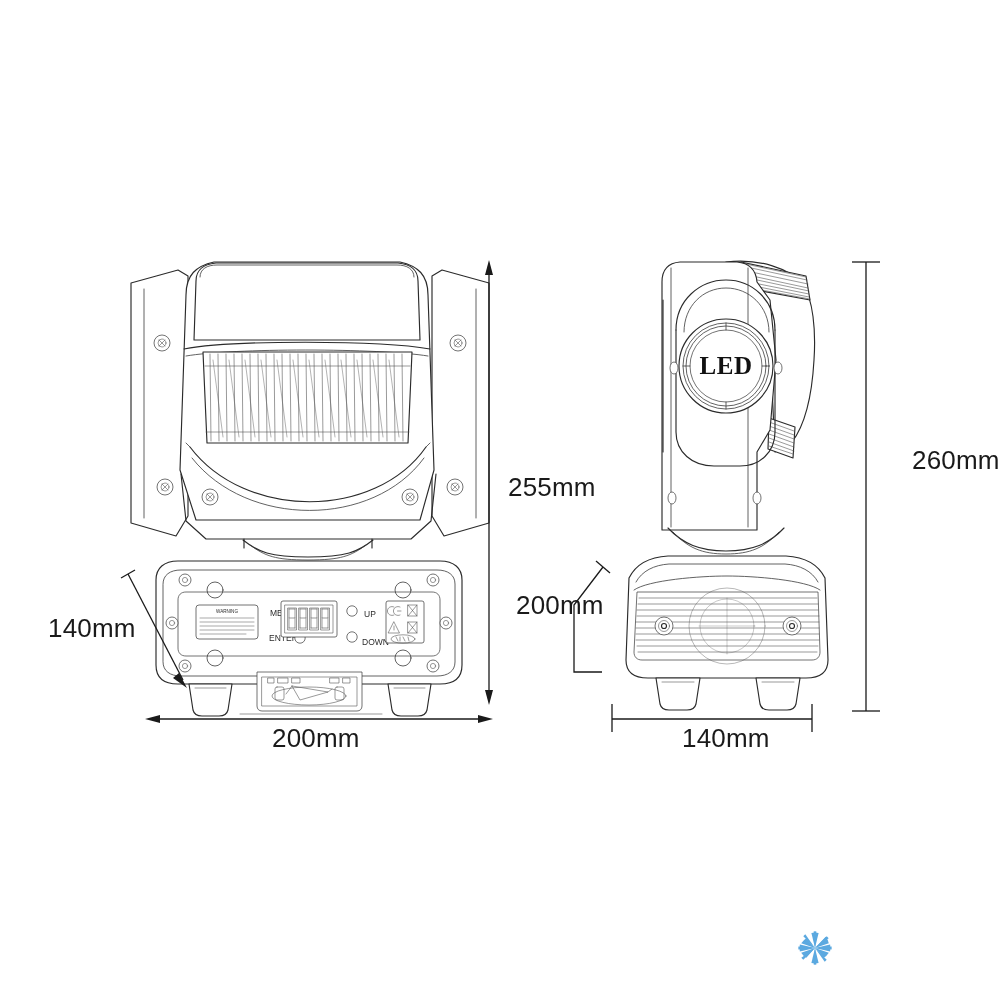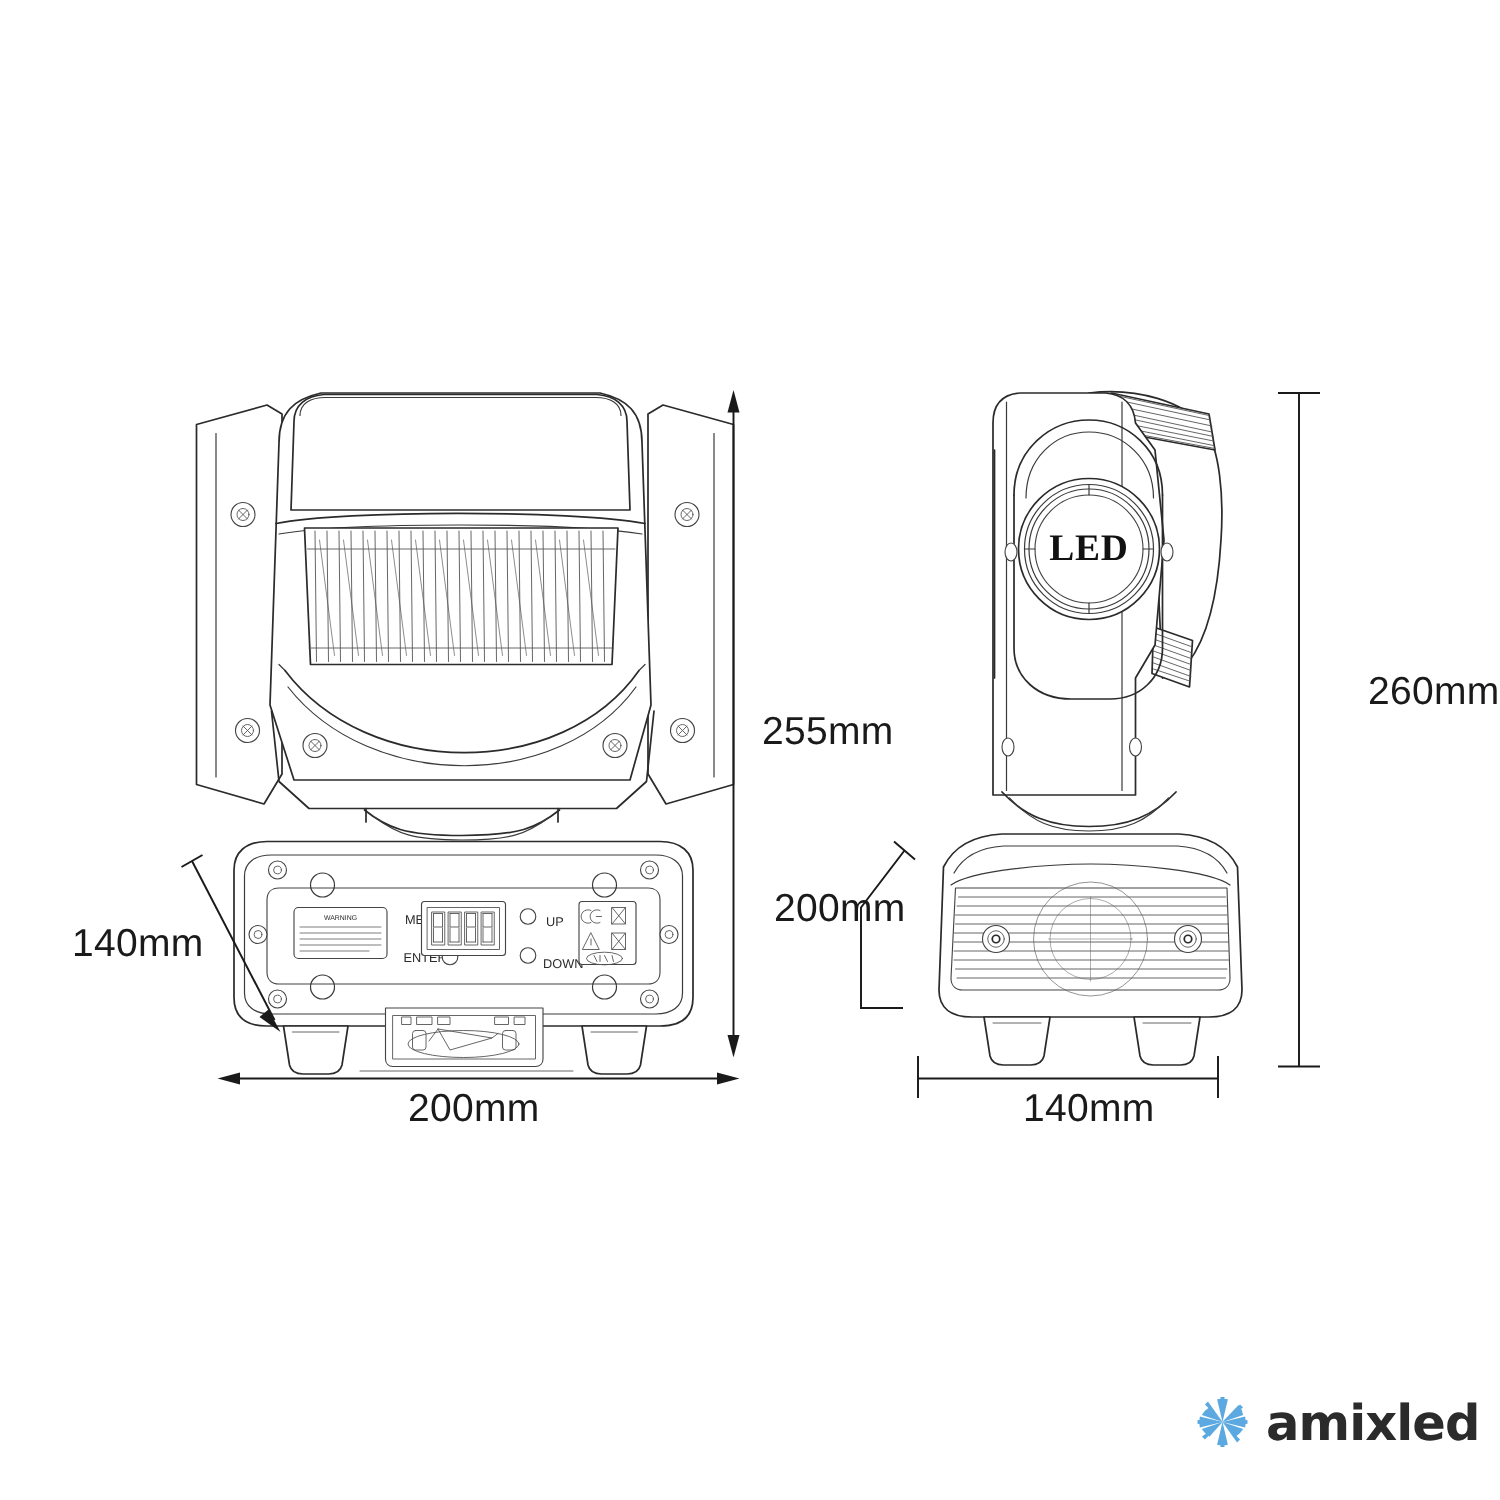--- a/index.html
+++ b/index.html
@@ -519,16 +519,15 @@
         <path d="M20 20 L16.4 4.9 A15.6 15.6 0 0 1 23.6 4.9 Z"></path>
         <path d="M20 20 L30.7 8.7 A15.6 15.6 0 0 1 33.8 15.3 Z"></path>
         <path d="M20 20 L35.1 16.4 A15.6 15.6 0 0 1 35.1 23.6 Z"></path>
         <path d="M20 20 L33.8 24.7 A15.6 15.6 0 0 1 28.7 29.8 Z"></path>
         <path d="M20 20 L23.6 35.1 A15.6 15.6 0 0 1 16.4 35.1 Z"></path>
         <path d="M20 20 L11.3 29.8 A15.6 15.6 0 0 1 6.2 24.7 Z"></path>
         <path d="M20 20 L4.9 23.6 A15.6 15.6 0 0 1 4.9 16.4 Z"></path>
         <path d="M20 20 L6.2 15.3 A15.6 15.6 0 0 1 11.3 10.2 Z"></path>
       </g>
     </svg>
-    <div class="wordmark">amixled</div>
   </div>
 
 </div>
 
 </body></html>

